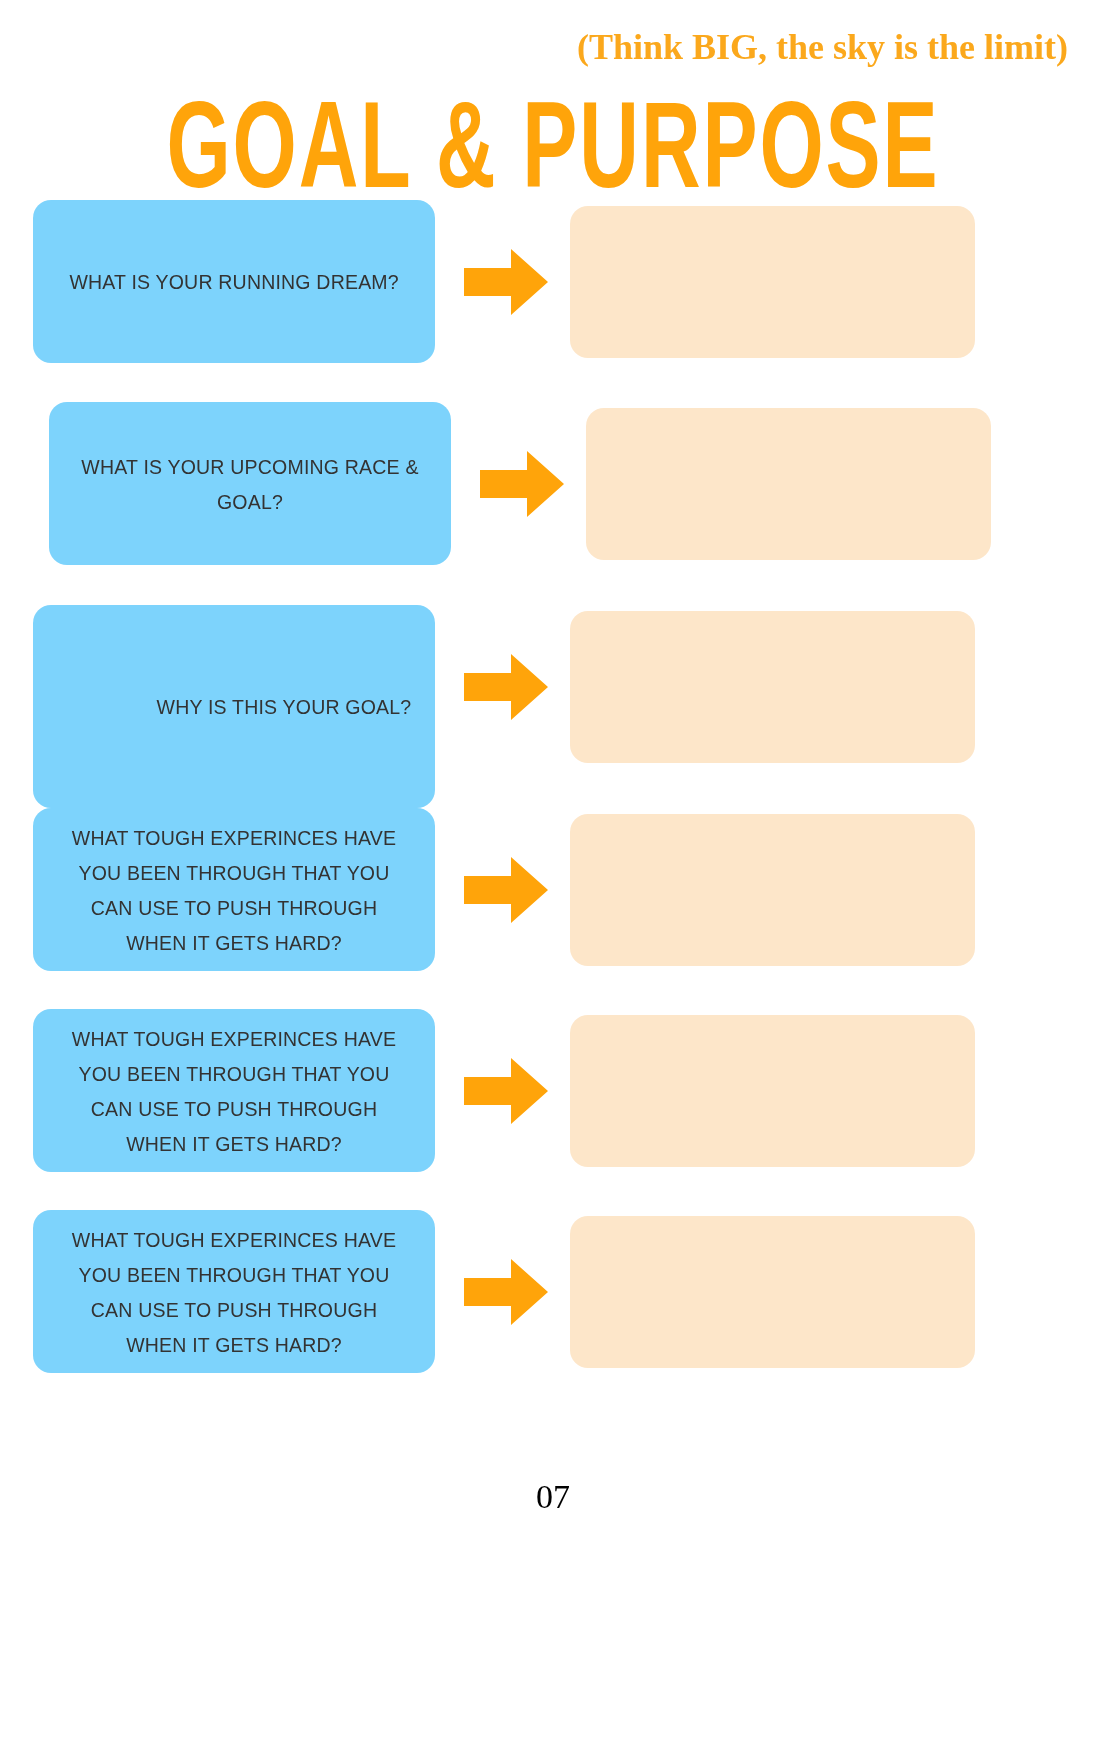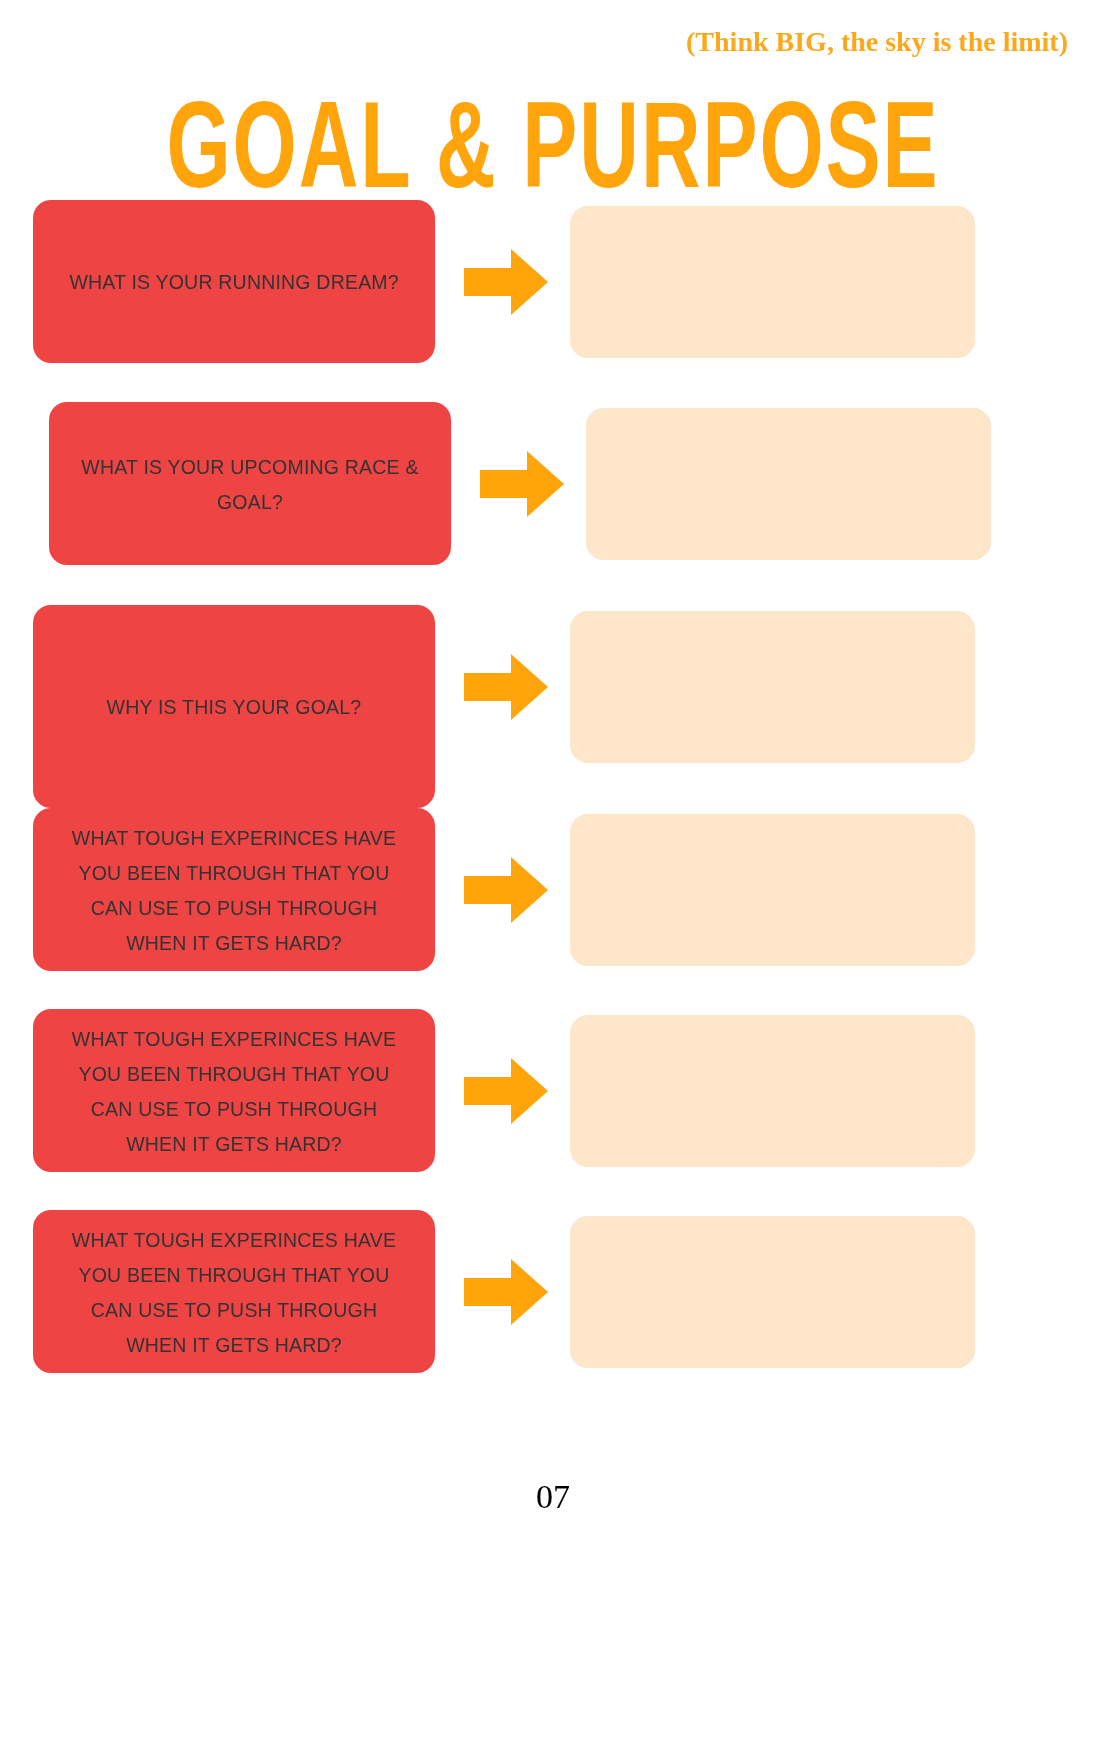--- a/index.html
+++ b/index.html
@@ -22,21 +22,21 @@
     background: #ffffff;
   }
 
   
   .tagline {
     position: absolute;
     top: 26px;
     right: 38px;
     font-family: "Liberation Serif", serif;
     font-weight: 700;
-    font-size: 28px;
+    font-size: 36px;
     color: #FBA81C;
     letter-spacing: 0px;
     white-space: nowrap;
   }
 
   .title {
     position: absolute;
     top: 76px;
     left: 0;
     width: 1106px;
@@ -61,21 +61,21 @@
   }
 
   .row {
     position: relative;
     width: 1106px;
   }
 
   .prompt-box {
     position: absolute;
     left: 33px;
-    background: #ef4444;
+    background: #7dd3fc;
     border-radius: 18px;
     display: flex;
     align-items: center;
     justify-content: center;
     box-sizing: border-box;
     padding: 6px 14px;
     width: 402px;
   }
 
   .prompt-text {
@@ -146,21 +146,21 @@
       </div>
       <div class="arrow" style="top:49px;">
         <svg viewBox="0 0 84 66" xmlns="http://www.w3.org/2000/svg">
           <polygon points="0,19 47,19 47,0 84,33 47,66 47,47 0,47" fill="#FFA40A"></polygon>
         </svg>
       </div>
       <div class="answer-box" style="top:6px; height:152px;"></div>
     </div>
 
     <div class="row" style="height:203px;">
-      <div class="prompt-box" style="top:0px; height:203px;">
+      <div class="prompt-box" style="top:0px; height:203px;justify-content:flex-end;">
         <div class="prompt-text">WHY IS THIS YOUR GOAL?</div>
       </div>
       <div class="arrow" style="top:49px;">
         <svg viewBox="0 0 84 66" xmlns="http://www.w3.org/2000/svg">
           <polygon points="0,19 47,19 47,0 84,33 47,66 47,47 0,47" fill="#FFA40A"></polygon>
         </svg>
       </div>
       <div class="answer-box" style="top:6px; height:152px;"></div>
     </div>
 

